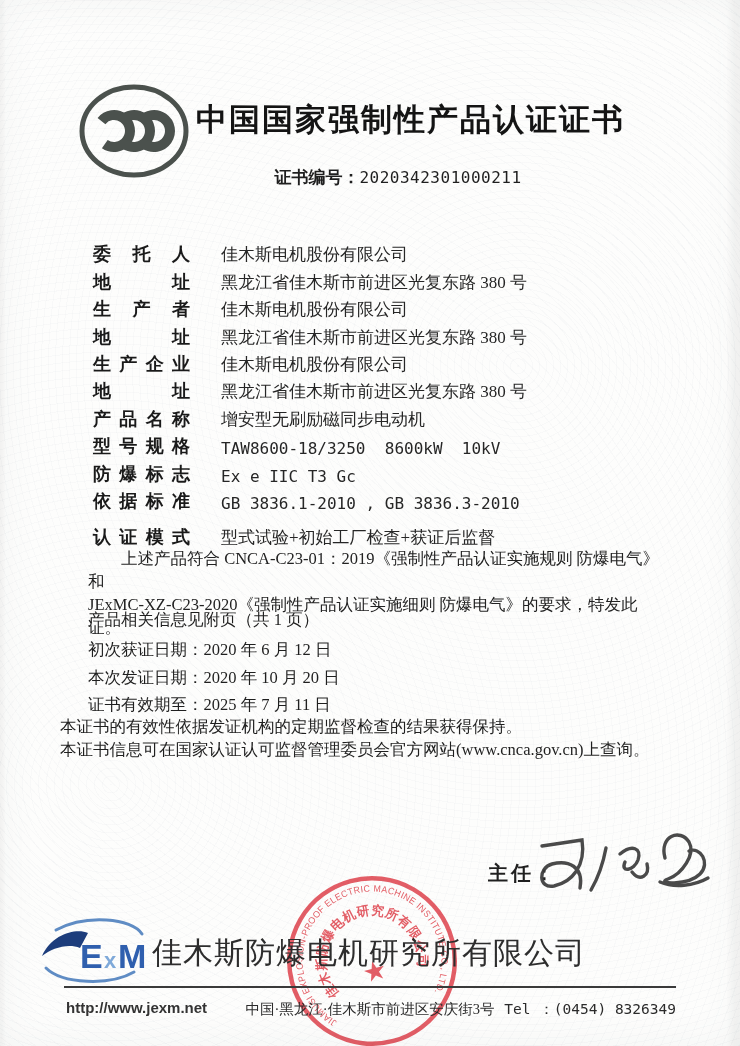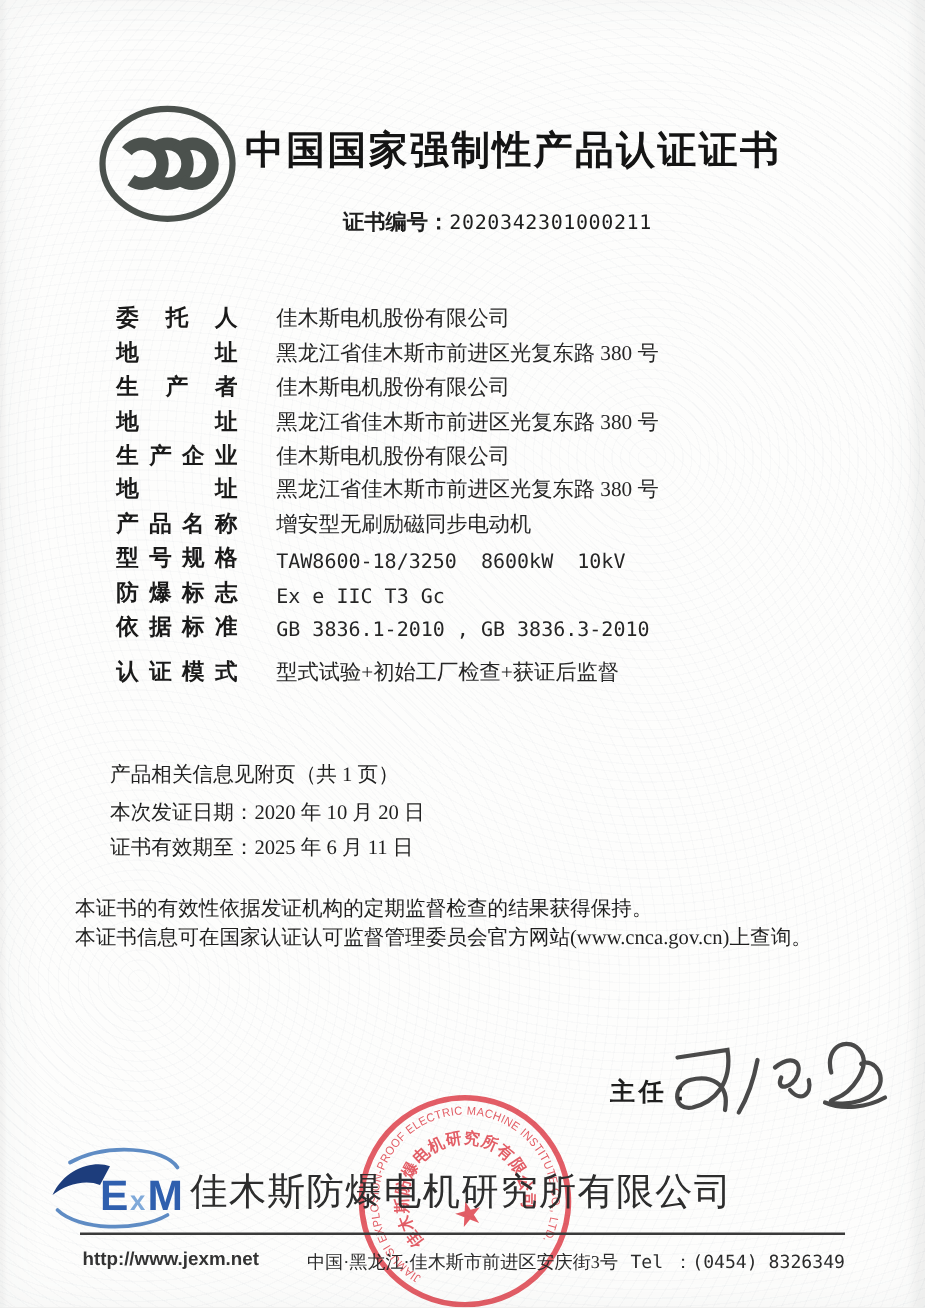--- a/index.html
+++ b/index.html
@@ -114,26 +114,31 @@
     <div class="row">
       <span class="flabel">依据标准</span>
       <span class="fvalue mono">GB 3836.1-2010 , GB 3836.3-2010</span>
     </div>
     <div class="row gap">
       <span class="flabel">认证模式</span>
       <span class="fvalue">型式试验+初始工厂检查+获证后监督</span>
     </div>
   </div>
 
+  <div class="abs statement">
+    <div class="l1">上述产品符合 CNCA-C23-01：2019《强制性产品认证实施规则  防爆电气》和</div>
+    <div class="l2">JExMC-XZ-C23-2020《强制性产品认证实施细则  防爆电气》的要求，特发此证。</div>
+  </div>
 
   <div class="abs attach">产品相关信息见附页（共 1 页）</div>
 
   <div class="abs dates">
+    <div>初次获证日期：2020 年 6 月 12 日</div>
     <div>本次发证日期：2020 年 10 月 20 日</div>
-    <div>证书有效期至：2025 年 6 月 11 日</div>
+    <div>证书有效期至：2025 年 7 月 11 日</div>
   </div>
 
   <div class="abs notes">
     <div class="n1">本证书的有效性依据发证机构的定期监督检查的结果获得保持。</div>
     <div class="n2">本证书信息可在国家认证认可监督管理委员会官方网站(www.cnca.gov.cn)上查询。</div>
   </div>
 
   <div class="abs sig-label">主任：</div>
   <svg class="abs sig" width="190" height="104" viewBox="0 0 190 104">
     <g fill="none" stroke="#3b3b3b" stroke-width="3.4" stroke-linecap="round" opacity="0.92">

